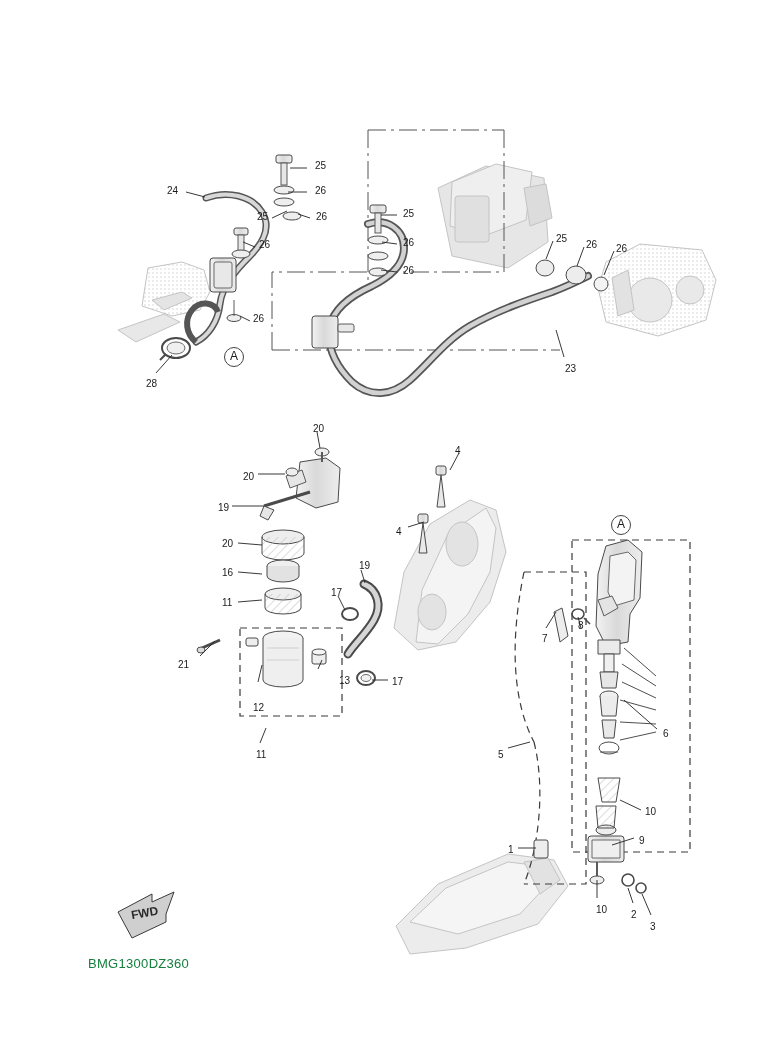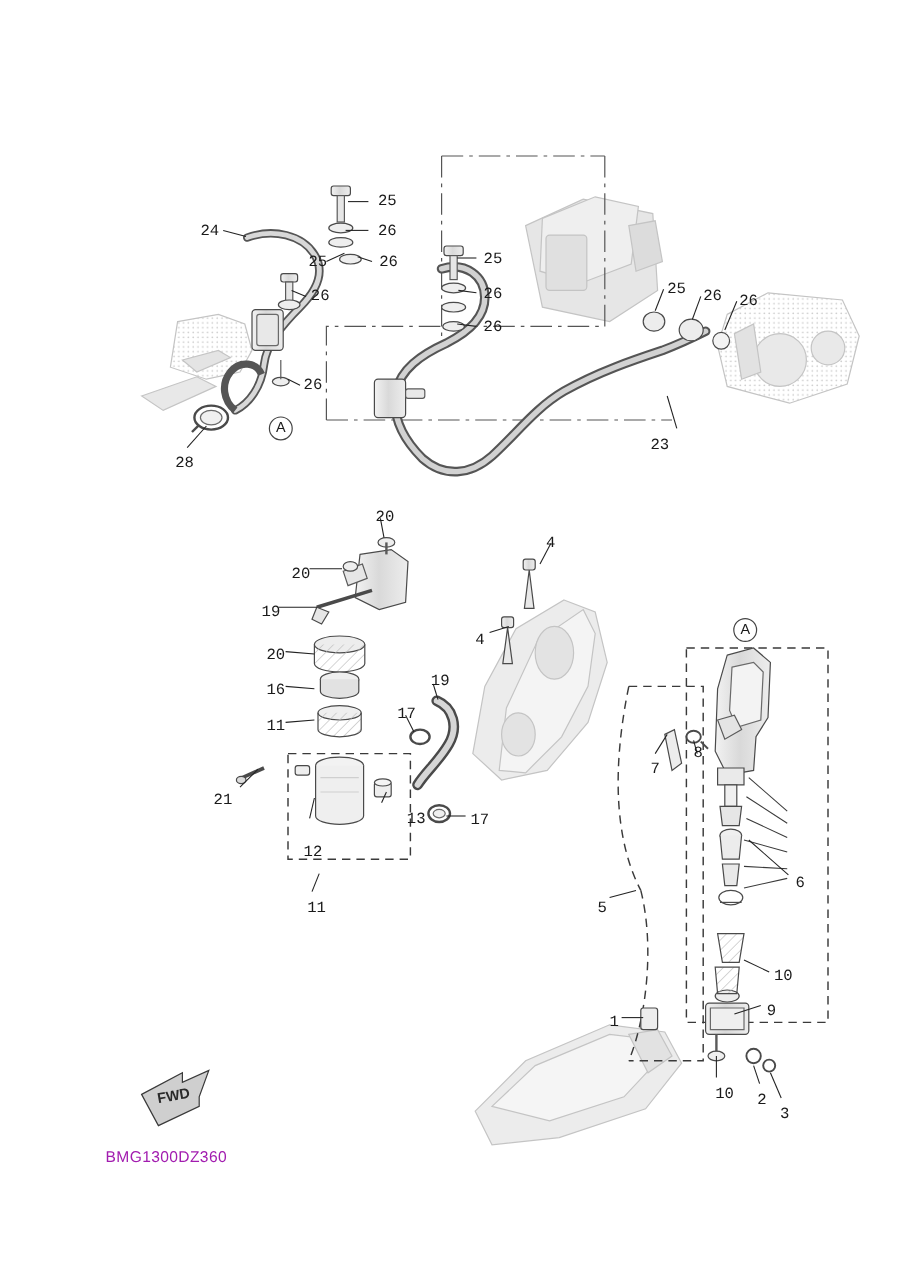--- a/index.html
+++ b/index.html
@@ -21,22 +21,22 @@
     height: 1064px;
   }
   svg.diagram {
     position: absolute;
     left: 0; top: 0;
     width: 770px;
     height: 1064px;
   }
   .callout-label {
     position: absolute;
-    font-family: Liberation Mono, monospace;
-    font-size: 13px;
+    font-family: Liberation Sans, sans-serif;
+    font-size: 10px;
     color: #1a1a1a;
     white-space: nowrap;
     line-height: 1;
   }
   .circ-label {
     position: absolute;
     font-family: "Liberation Sans", sans-serif;
     font-size: 12px;
     color: #1a1a1a;
     width: 18px;
@@ -46,21 +46,21 @@
     text-align: center;
     line-height: 17px;
   }
   .part-code {
     position: absolute;
     left: 88px;
     top: 956px;
     font-family: "Liberation Sans", sans-serif;
     font-size: 13px;
     letter-spacing: 0.3px;
-    color: #a21caf;
+    color: #15803d;
   }
   .fwd-text {
     position: absolute;
     left: 131px;
     top: 906px;
     font-family: "Liberation Sans", sans-serif;
     font-size: 12px;
     font-weight: bold;
     color: #2b2b2b;
     transform: rotate(-10deg);
@@ -328,21 +328,21 @@
       <div class="callout-label" style="left: 316px; top: 212px;">26</div>
       <div class="callout-label" style="left: 403px; top: 209px;">25</div>
       <div class="callout-label" style="left: 259px; top: 240px;">26</div>
       <div class="callout-label" style="left: 403px; top: 238px;">26</div>
       <div class="callout-label" style="left: 556px; top: 234px;">25</div>
       <div class="callout-label" style="left: 586px; top: 240px;">26</div>
       <div class="callout-label" style="left: 616px; top: 244px;">26</div>
       <div class="callout-label" style="left: 403px; top: 266px;">26</div>
       <div class="callout-label" style="left: 253px; top: 314px;">26</div>
       <div class="callout-label" style="left: 146px; top: 379px;">28</div>
-      <div class="callout-label" style="left: 542px; top: 364px;">23</div>
+      <div class="callout-label" style="left: 565px; top: 364px;">23</div>
       <div class="callout-label" style="left: 313px; top: 424px;">20</div>
       <div class="callout-label" style="left: 243px; top: 472px;">20</div>
       <div class="callout-label" style="left: 455px; top: 446px;">4</div>
       <div class="callout-label" style="left: 218px; top: 503px;">19</div>
       <div class="callout-label" style="left: 396px; top: 527px;">4</div>
       <div class="callout-label" style="left: 222px; top: 539px;">20</div>
       <div class="callout-label" style="left: 222px; top: 568px;">16</div>
       <div class="callout-label" style="left: 359px; top: 561px;">19</div>
       <div class="callout-label" style="left: 222px; top: 598px;">11</div>
       <div class="callout-label" style="left: 331px; top: 588px;">17</div>

